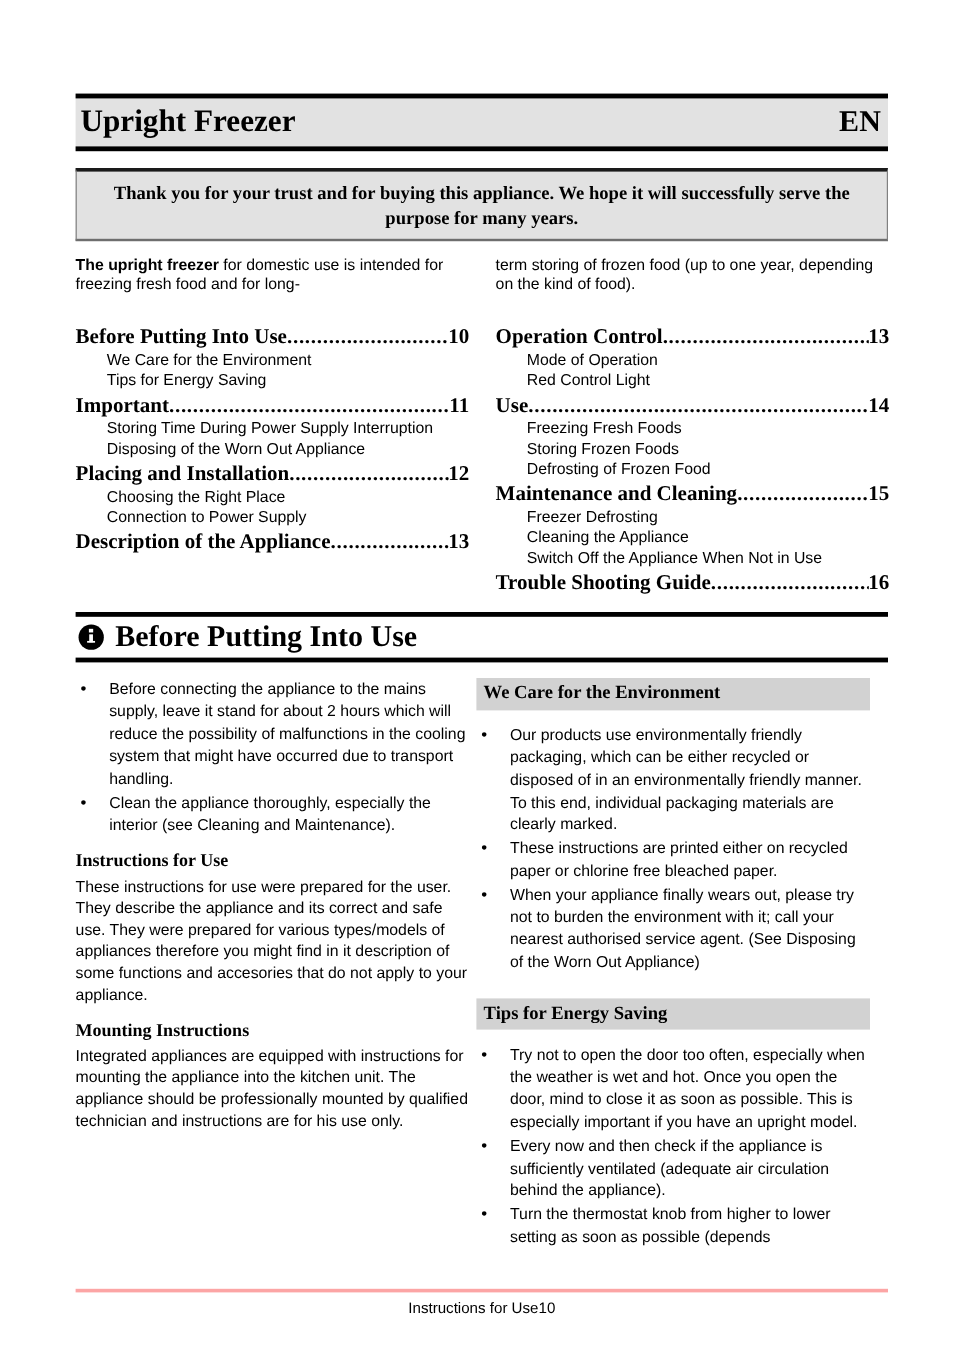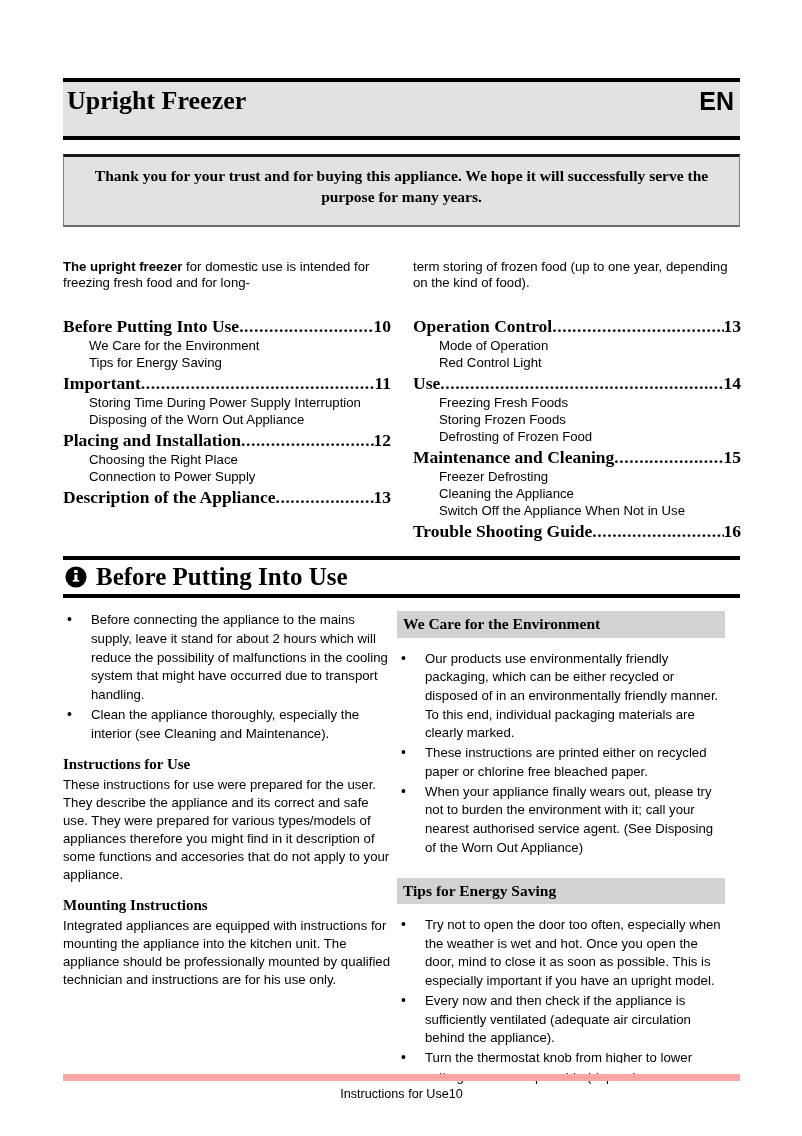--- a/index.html
+++ b/index.html
@@ -30,60 +30,60 @@
 
   
   .title-band {
     background: #e2e2e2;
     border-top: 4px solid #000;
     border-bottom: 4px solid #000;
     height: 38px;
     display: flex;
     align-items: center;
     justify-content: space-between;
-    padding: 0 6px 16px 4px;
+    padding: 0 6px 2px 4px;
     box-sizing: content-box;
   }
   .title-band .doc-title {
     font-family: "Liberation Serif", serif;
     font-weight: bold;
     font-size: 26px;
     line-height: 1;
     letter-spacing: 0px;
   }
   .title-band .lang-code {
-    font-family: Liberation Sans, sans-serif;
+    font-family: Liberation Serif, serif;
     font-weight: bold;
     font-size: 25px;
     line-height: 1;
   }
 
   
   .thanks-wrap {
     margin-top: 14px;
   }
   .thanks-box {
     background: #e2e2e2;
     border-top: 3px solid #1a1a1a;
     border-left: 1px solid #808080;
     border-right: 1px solid #808080;
     border-bottom: 2px solid #6e6e6e;
-    padding: 9px 22px 17px 22px;
+    padding: 9px 22px 5px 22px;
     text-align: center;
     font-family: "Liberation Serif", serif;
     font-weight: bold;
     font-size: 15.5px;
     line-height: 1.34;
   }
 
   
   .two-col {
     display: flex;
     gap: 22px;
-    margin-top: 32px;
+    margin-top: 12px;
   }
   .col {
     width: 328px;
     flex: 0 0 328px;
   }
   .intro-p {
     font-size: 13.2px;
     line-height: 1.28;
     margin: 0;
   }
@@ -200,21 +200,21 @@
     margin-bottom: 12px;
   }
   .bar-head.second { margin-top: 20px; }
 
   
   .footer {
     position: absolute;
     left: 63px;
     top: 1074px;
     width: 677px;
-    border-top: 7px solid #fca5a5;
+    border-top: 3px solid #fca5a5;
     padding-top: 6px;
     text-align: center;
     font-size: 12.6px;
   }
   .clip-mask {
     position: absolute;
     left: 0;
     top: 1063px;
     width: 802px;
     height: 10px;

